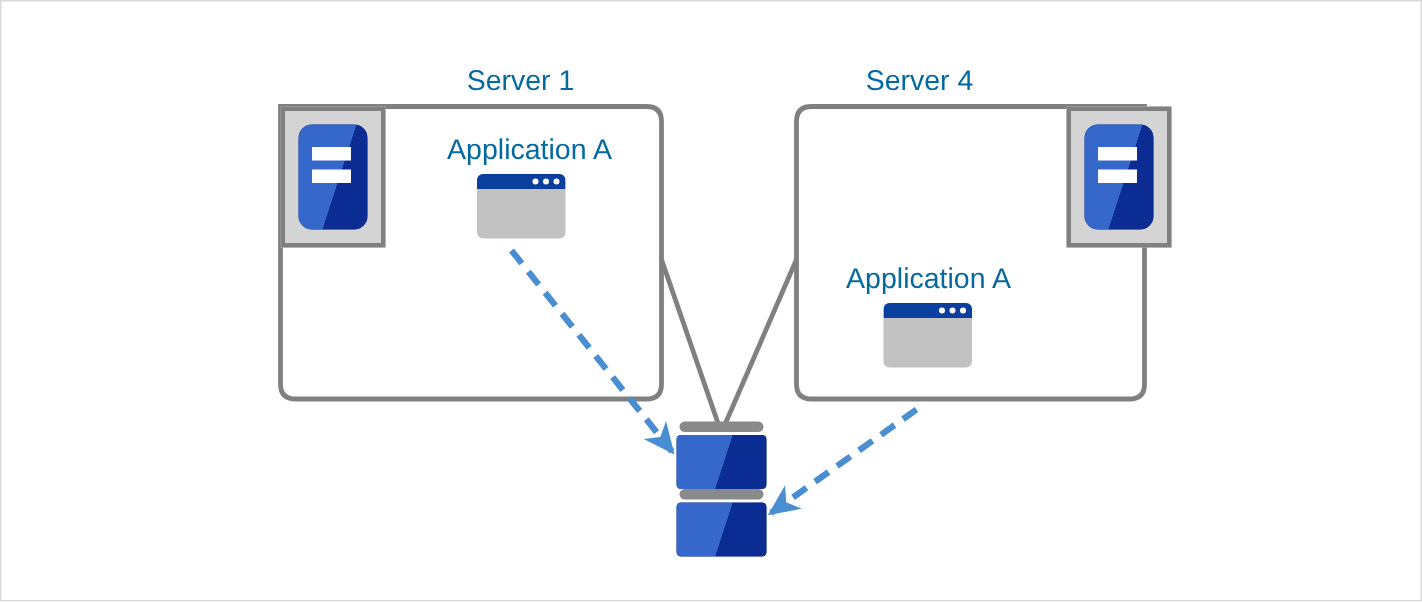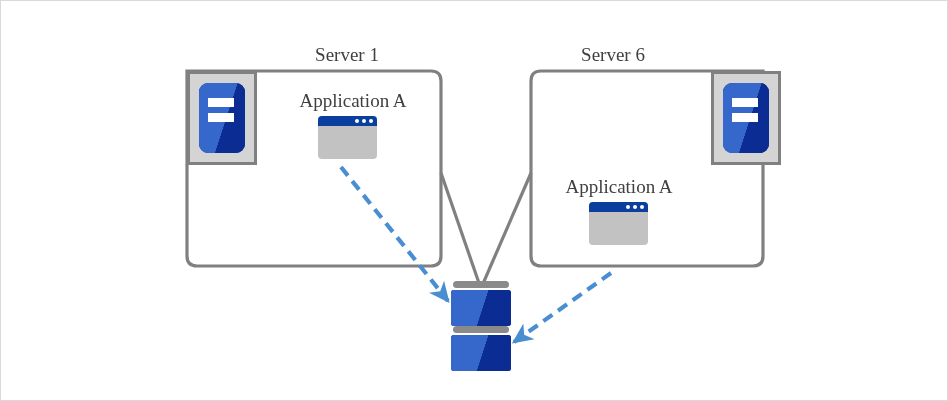--- a/index.html
+++ b/index.html
@@ -21,23 +21,23 @@
   }
   .svg-layer {
     position: absolute;
     left: 0;
     top: 0;
     width: 948px;
     height: 401px;
   }
   .label {
     position: absolute;
-    color: #404040;
+    color: #0369a1;
     white-space: nowrap;
-    font-family: Liberation Serif, serif;
+    font-family: Liberation Sans, sans-serif;
     font-size: 19px;
     line-height: 1;
   }
   .label.centered {
     text-align: center;
     transform: translateX(-50%);
   }
   
   .srv-icon {
     position: absolute;
@@ -176,21 +176,21 @@
   <div class="label centered" style="left:352px; top:90px;">Application A</div>
 
   <div class="app-icon" style="left:317px; top:115px;">
     <div class="titlebar">
       <span class="dot"></span>
       <span class="dot"></span>
       <span class="dot"></span>
     </div>
   </div>
 
-  <div class="label centered" style="left:612px; top:44px;">Server 6</div>
+  <div class="label centered" style="left:612px; top:44px;">Server 4</div>
 
   <div class="srv-icon" style="left:710px; top:70px;">
     <div class="chassis">
       <div class="bar b1"></div>
       <div class="bar b2"></div>
     </div>
   </div>
 
   <div class="label centered" style="left:618px; top:176px;">Application A</div>
 

